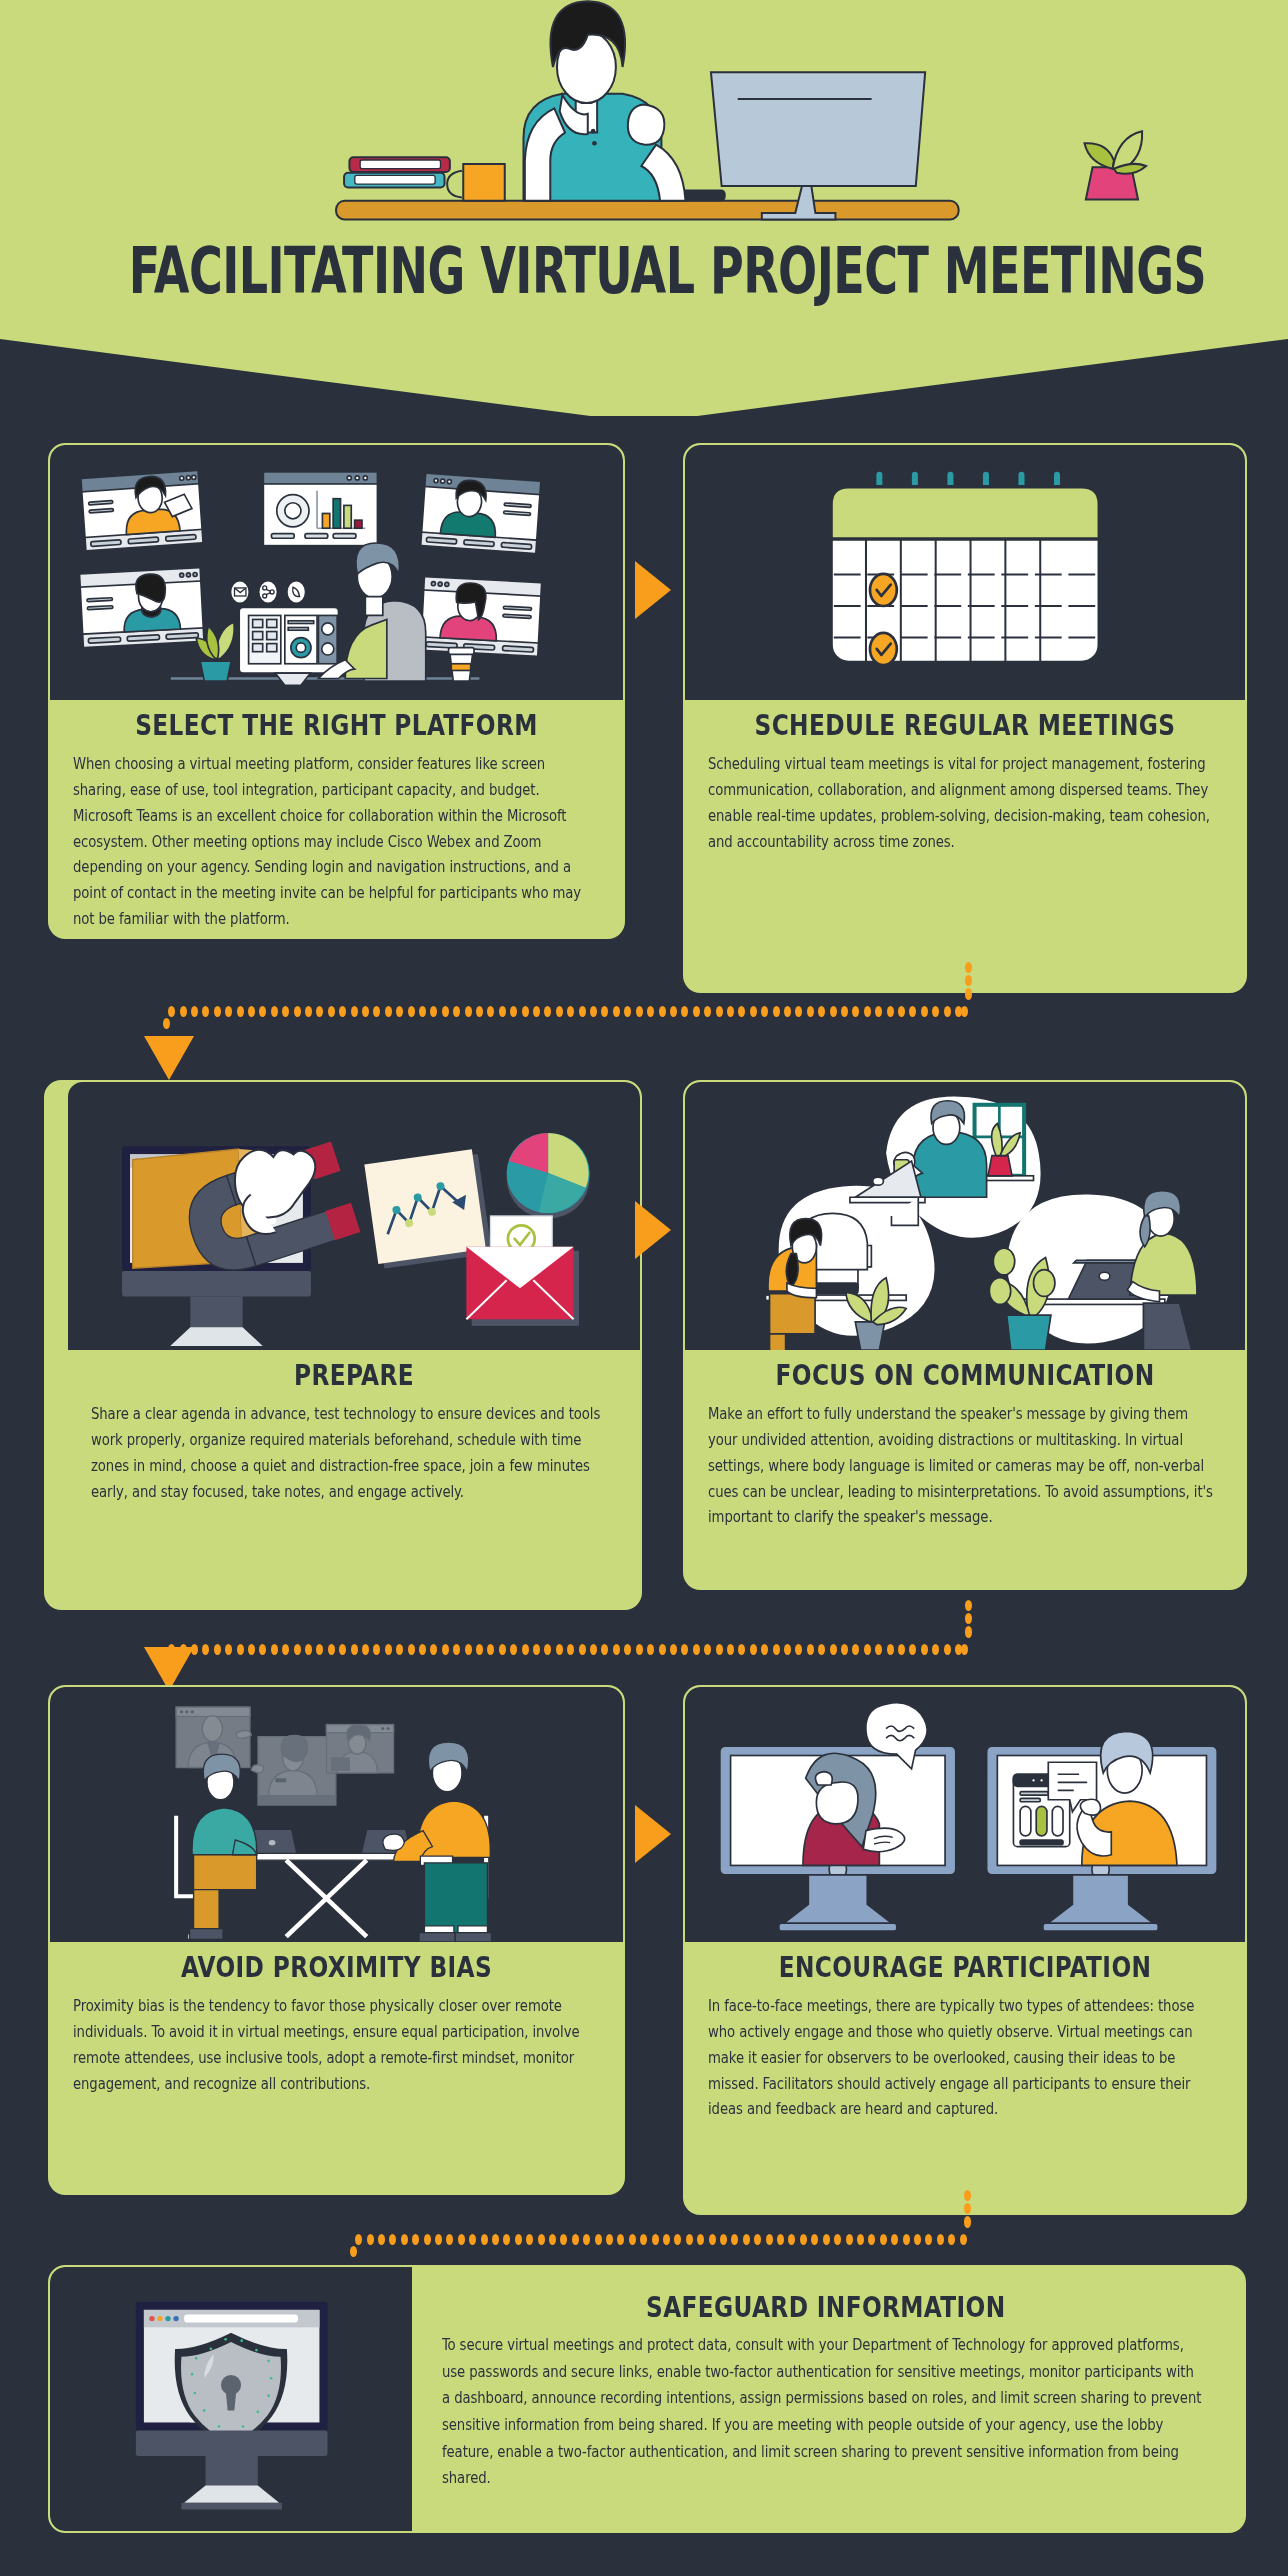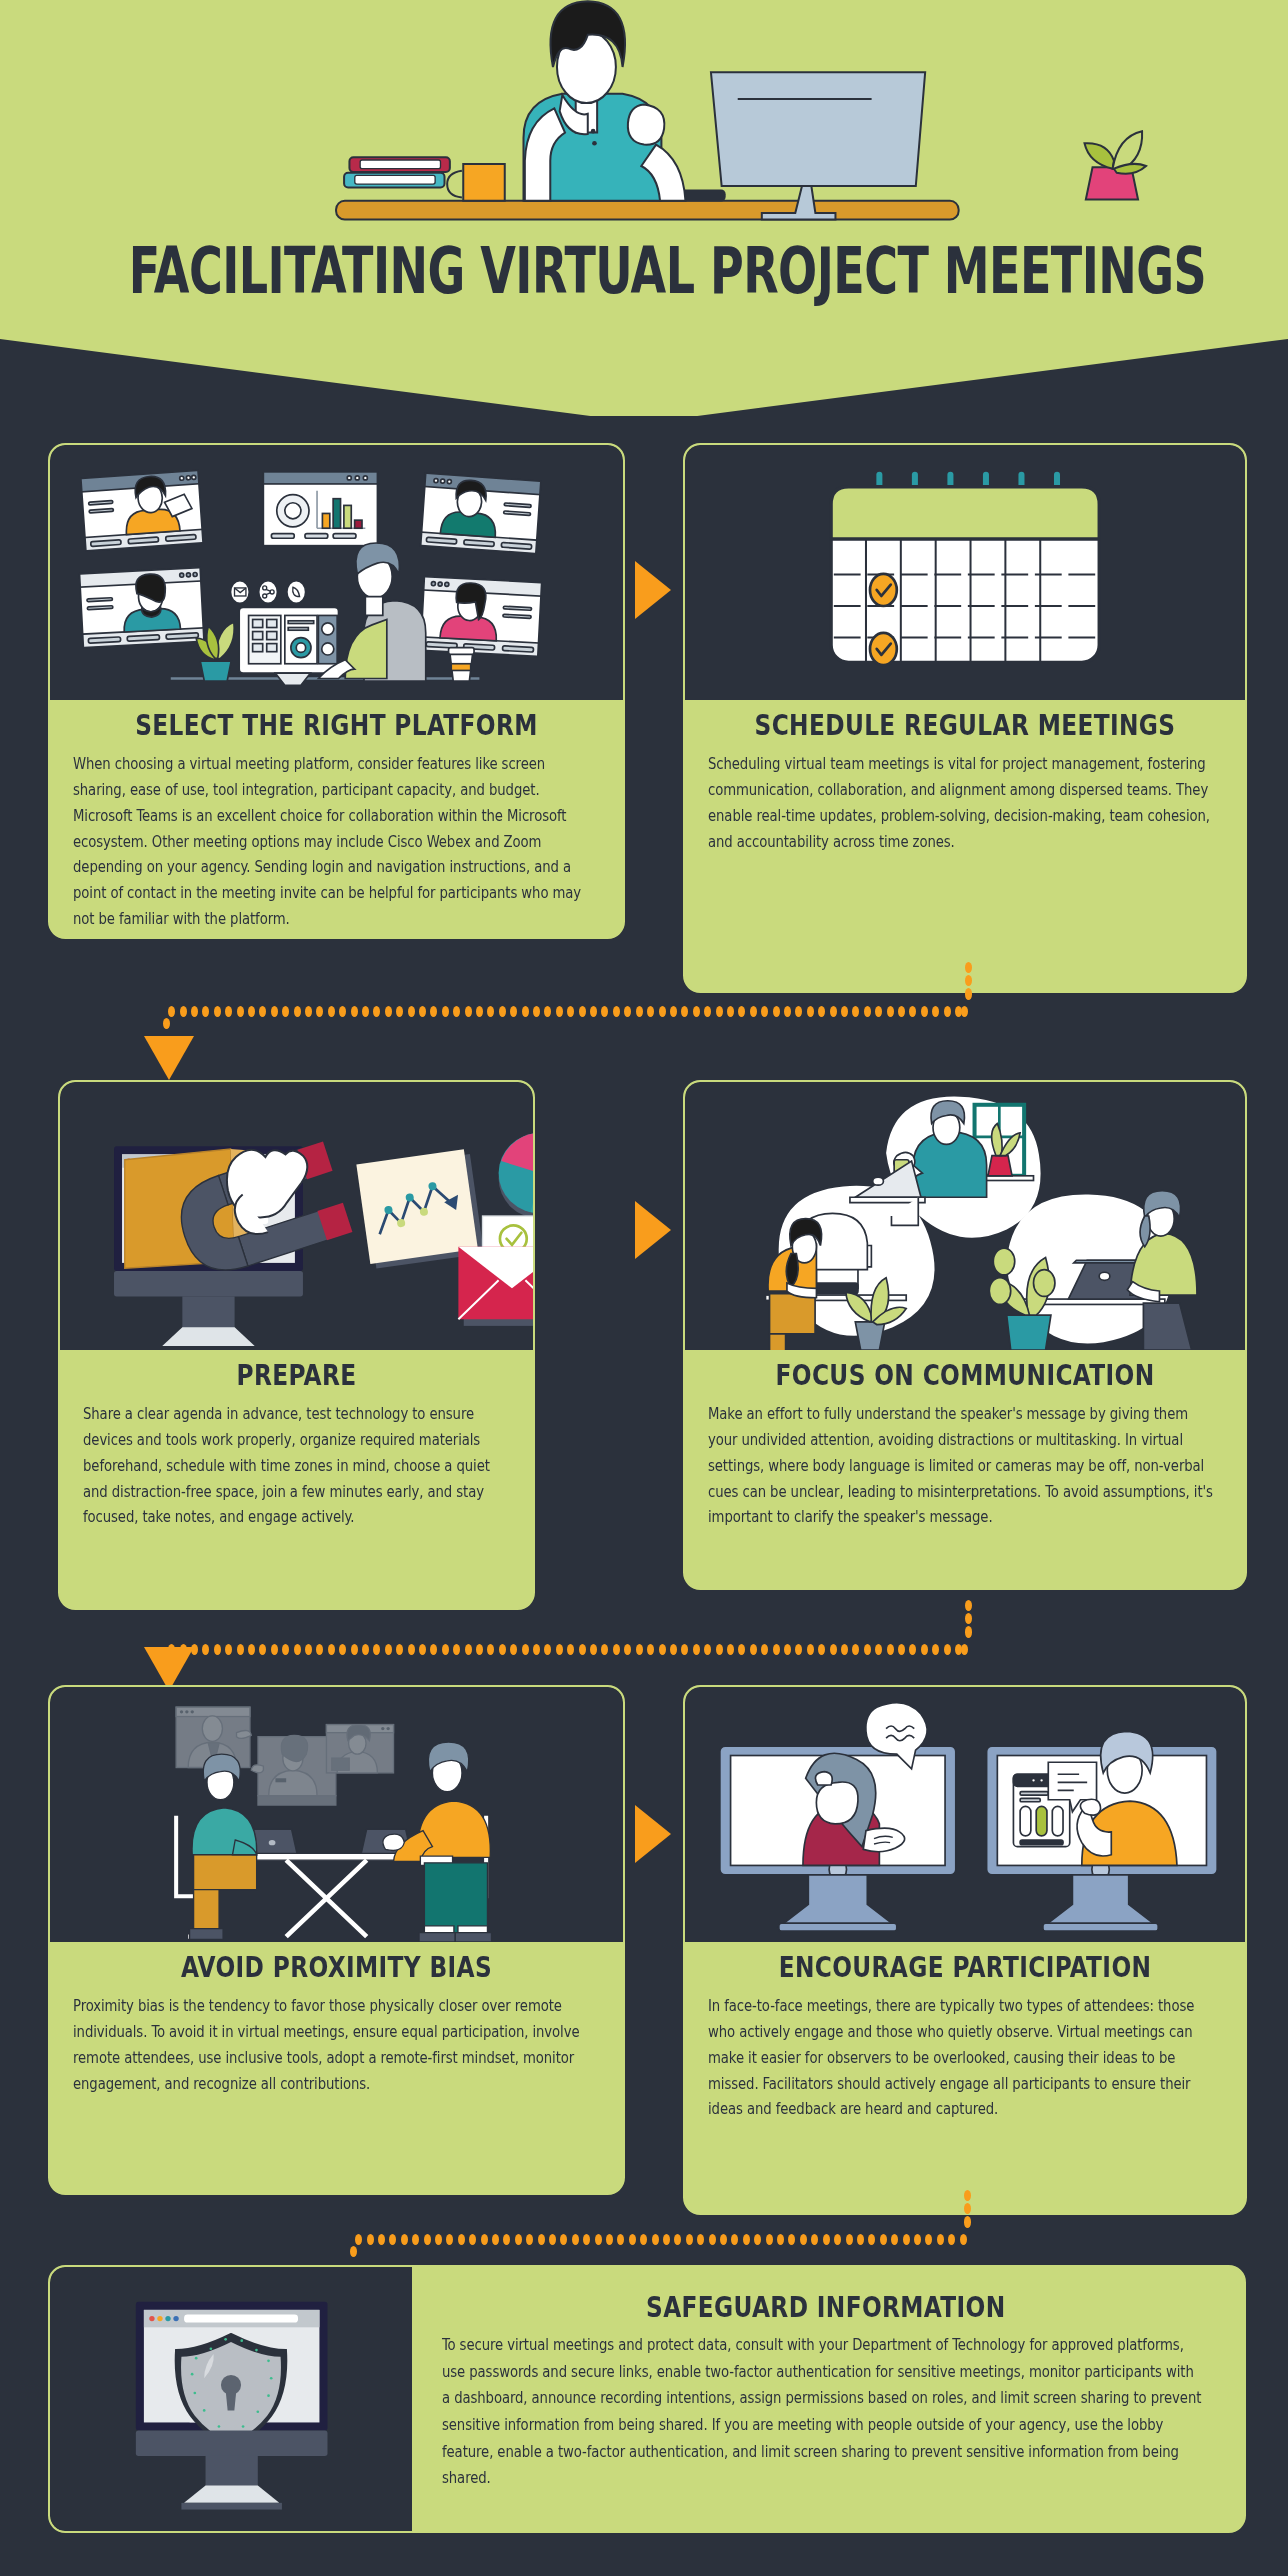--- a/index.html
+++ b/index.html
@@ -418,21 +418,21 @@
     <div class="dot" style="left: 796px; top: 27px;"></div>
     <div class="dot" style="left: 807px; top: 27px;"></div>
     <div class="dot" style="left: 813px; top: 27px;"></div>
     <div class="dot" style="left: 817px; top: 9.4px;"></div>
     <div class="dot" style="left: 817px; top: -4px;"></div>
     <div class="dot" style="left: 817px; top: -17.4px;"></div>
     <div class="dot" style="left: 14.8px; top: 39px;"></div>
   </div>
 <div class="arrow-down" style="left:144px; top:1036px;"></div>
 
-<div class="card" style="left:58px; top:1080px; width:477px; height:530px;">
+<div class="card" style="left:44px; top:1080px; width:598px; height:530px;padding-left:22px;">
   <div class="card-art" style="height:268px;">
     <svg width="573" height="268" viewBox="0 0 854 400">
 
       <rect x="80" y="96" width="282" height="186" rx="4" fill="#202040"></rect>
       <rect x="92" y="108" width="258" height="162" fill="#e7eaed"></rect>
       <rect x="92" y="108" width="258" height="20" fill="#c2c8cd"></rect>
       <circle cx="102" cy="118" r="4" fill="#e2544a"></circle>
         <circle cx="113" cy="118" r="4" fill="#f6a623"></circle>
       <circle cx="124" cy="118" r="4" fill="#2a9aa4"></circle>
         <circle cx="135" cy="118" r="4" fill="#3a6fb5"></circle>

